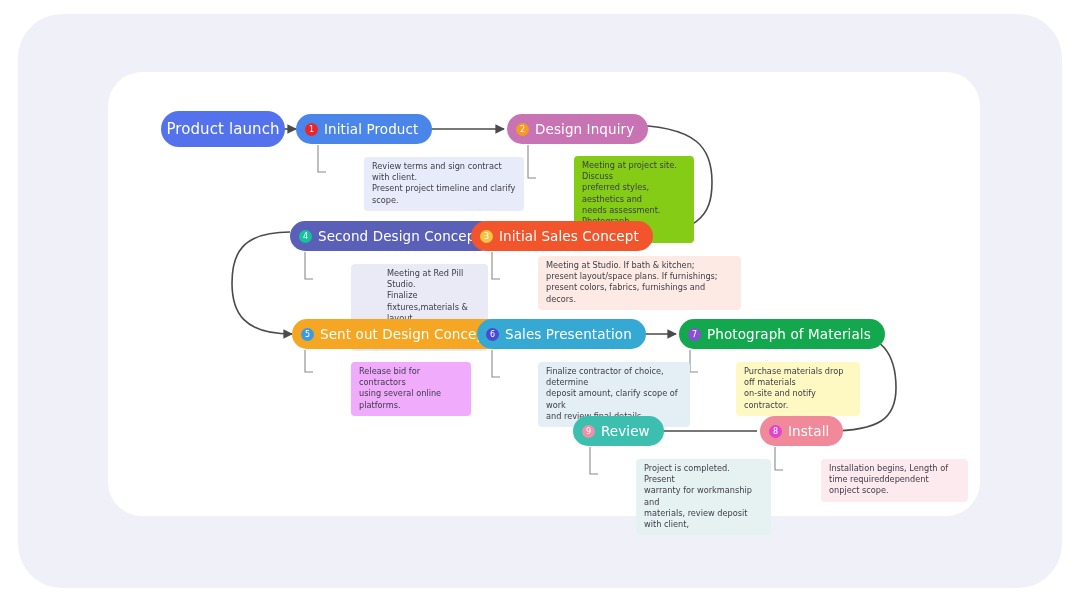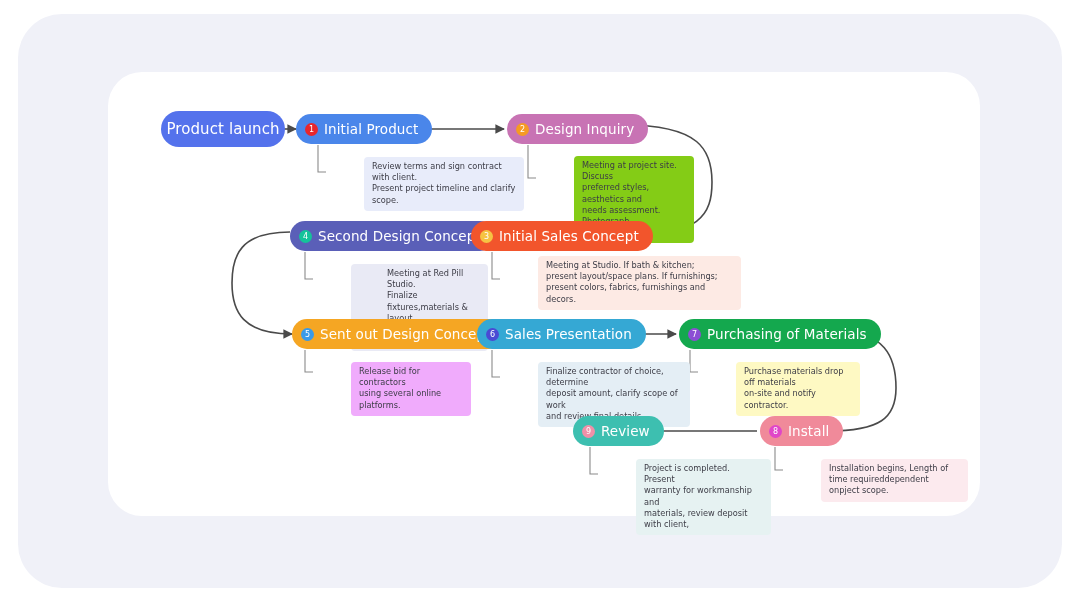--- a/index.html
+++ b/index.html
@@ -213,21 +213,21 @@
     <span class="node-label">Sales Presentation</span>
   </div>
   <div class="note" id="note-6" style="left: 500px; top: 362px; width: 152px; background: rgb(228, 238, 245);">Finalize contractor of choice, determine
 deposit amount, clarify scope of work
 and review final details.</div>
 
   <div class="node" id="node-7" style="left: 679px; top: 319px; background: rgb(20, 168, 78);">
     <span class="badge" style="background: rgb(140, 78, 212);">
       <i>7</i>
     </span>
-    <span class="node-label">Purchasing of Materials</span>
+    <span class="node-label">Photograph of Materials</span>
   </div>
   <div class="note" id="note-7" style="left: 698px; top: 362px; width: 124px; background: #fef9c3;">Purchase materials drop off materials
 on-site and notify contractor.</div>
 
   <div class="node" id="node-9" style="left: 573px; top: 416px; background: rgb(61, 191, 176);">
     <span class="badge" style="background: rgb(240, 144, 168);">
       <i>9</i>
     </span>
     <span class="node-label">Review</span>
   </div>

